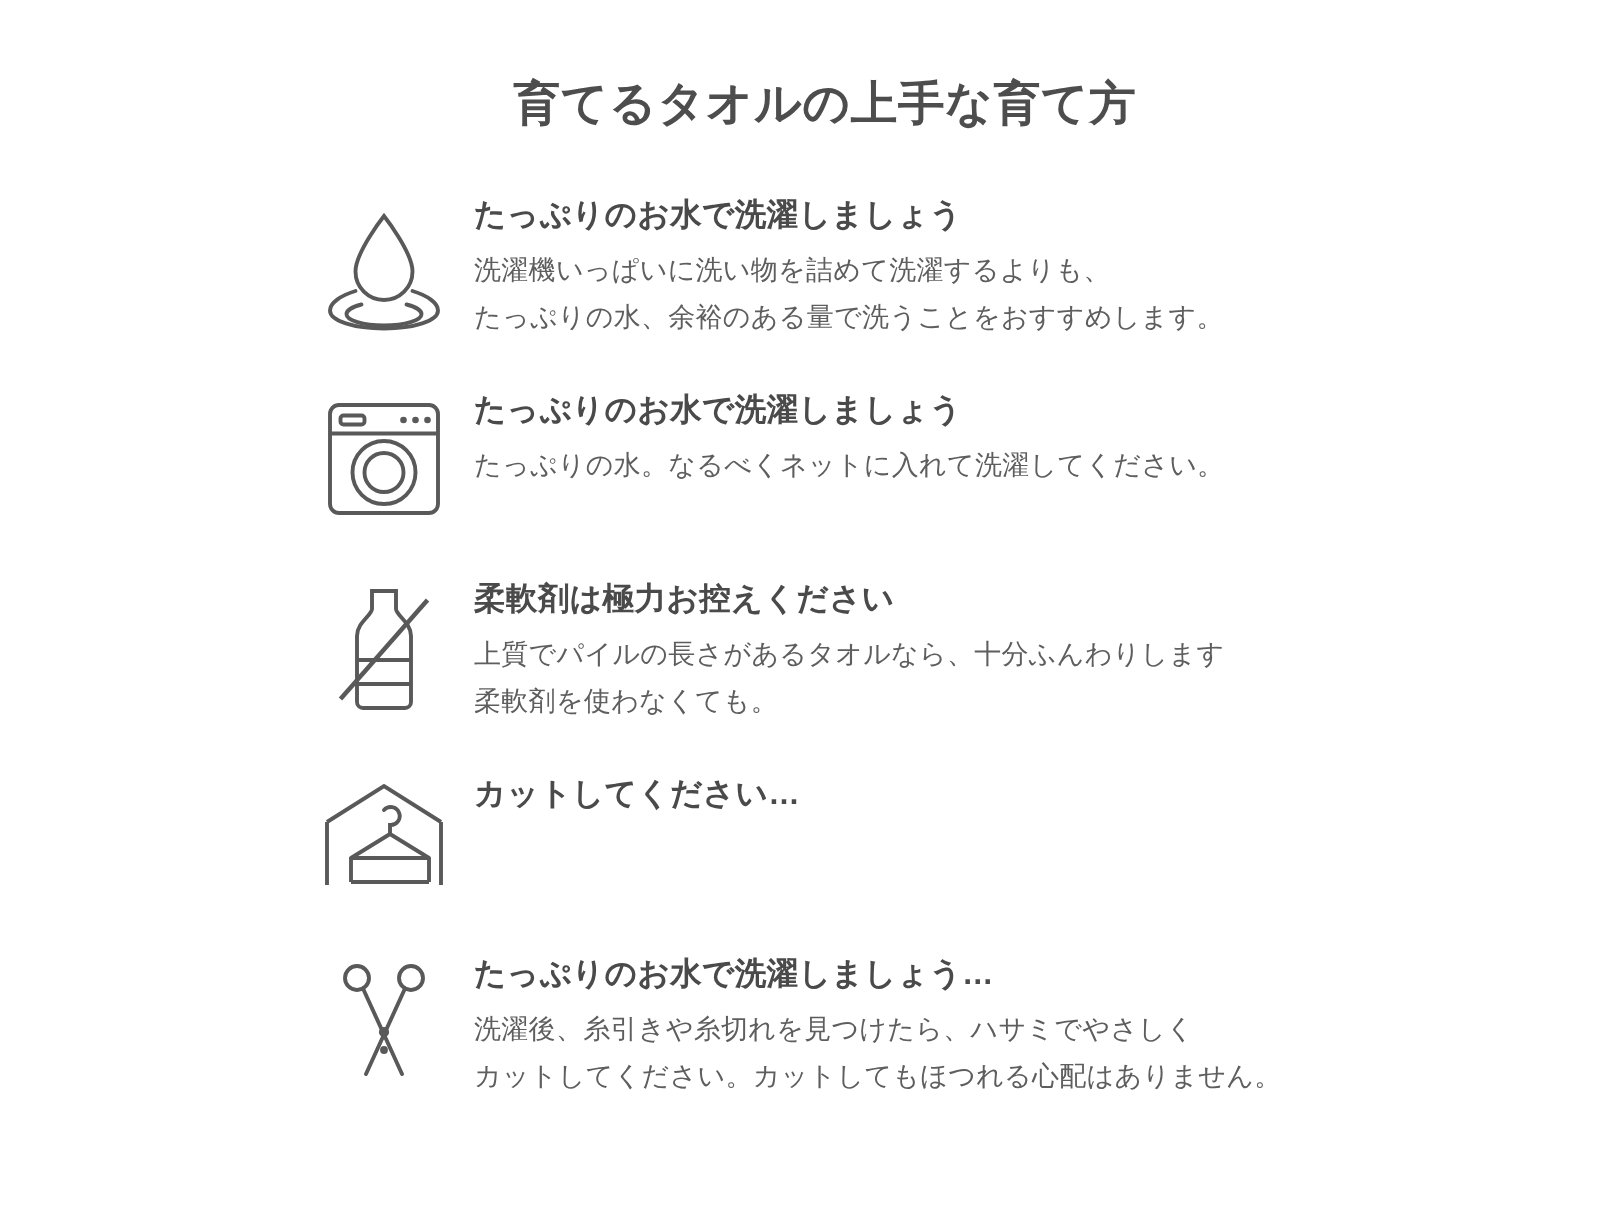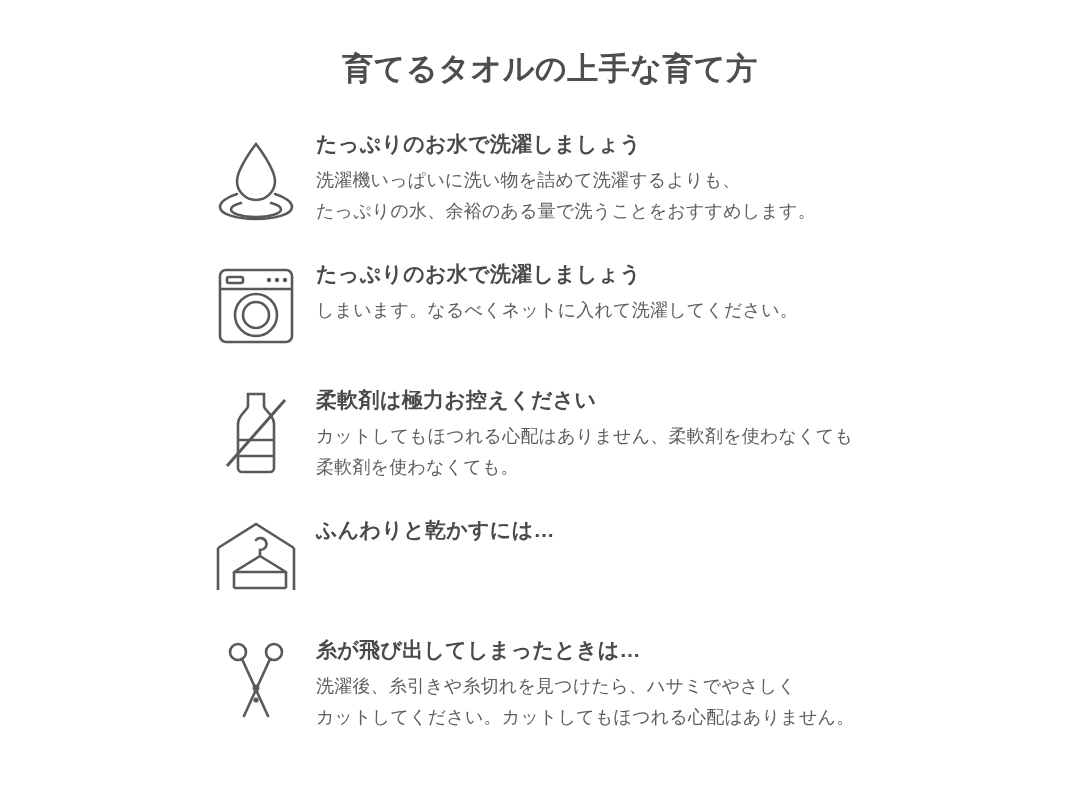--- a/index.html
+++ b/index.html
@@ -104,70 +104,70 @@
           <rect x="14" y="15" width="16" height="6" rx="2"></rect>
           <circle cx="56" cy="18" r="2.2" fill="#595959" stroke="none"></circle>
           <circle cx="64" cy="18" r="2.2" fill="#595959" stroke="none"></circle>
           <circle cx="72" cy="18" r="2.2" fill="#595959" stroke="none"></circle>
           <circle cx="43" cy="53" r="21"></circle>
           <circle cx="43" cy="53" r="13"></circle>
         </svg>
       </div>
       <div class="tip-body">
         <div class="tip-heading">たっぷりのお水で洗濯しましょう</div>
-        <div class="tip-line">しまいます。なるべくネットに入れて洗濯してください。</div>
+        <div class="tip-line">たっぷりの水。なるべくネットに入れて洗濯してください。</div>
       </div>
     </div>
 
     <div class="tip tip-2">
       <div class="tip-icon">
         <svg width="82" height="92" viewBox="0 0 82 92" fill="none" stroke="#595959" stroke-width="2.6">
           <path d="M33 8 h16 v12 c0 4 10 9 10 18 v44 a4 4 0 0 1 -4 4 H27 a4 4 0 0 1 -4 -4 V38 c0 -9 10 -14 10 -18 Z"></path>
           <line x1="23" y1="54" x2="59" y2="54"></line>
           <line x1="23" y1="70" x2="59" y2="70"></line>
           <line x1="12" y1="80" x2="70" y2="14" stroke-width="3"></line>
         </svg>
       </div>
       <div class="tip-body">
         <div class="tip-heading">柔軟剤は極力お控えください</div>
-        <div class="tip-line">カットしてもほつれる心配はありません、柔軟剤を使わなくても</div>
+        <div class="tip-line">上質でパイルの長さがあるタオルなら、十分ふんわりします</div>
         <div class="tip-line">柔軟剤を使わなくても。</div>
       </div>
     </div>
 
     <div class="tip tip-3">
       <div class="tip-icon">
         <svg width="92" height="80" viewBox="0 0 92 80" fill="none" stroke="#595959" stroke-width="2.6">
           <path d="M8 30 L46 6 L84 30"></path>
           <line x1="8" y1="30" x2="8" y2="72"></line>
           <line x1="84" y1="30" x2="84" y2="72"></line>
           <path d="M46 22 a6 6 0 1 1 4 10 v6" stroke-linecap="round"></path>
           <path d="M50 38 L24 54 h52 L50 38 Z" stroke-linejoin="round"></path>
           <line x1="24" y1="54" x2="24" y2="70"></line>
           <line x1="76" y1="54" x2="76" y2="70"></line>
           <line x1="24" y1="70" x2="76" y2="70"></line>
         </svg>
       </div>
       <div class="tip-body">
-        <div class="tip-heading">ふんわりと乾かすには…</div>
+        <div class="tip-heading">カットしてください…</div>
       </div>
     </div>
 
     <div class="tip tip-4">
       <div class="tip-icon">
         <svg width="80" height="92" viewBox="0 0 80 92" fill="none" stroke="#595959" stroke-width="2.6">
           <circle cx="22" cy="14" r="8"></circle>
           <circle cx="58" cy="14" r="8"></circle>
           <line x1="26" y1="21" x2="52" y2="78" stroke-linecap="round"></line>
           <line x1="54" y1="21" x2="28" y2="78" stroke-linecap="round"></line>
           <circle cx="40" cy="50" r="3.4" fill="#595959" stroke="none"></circle>
           <circle cx="40" cy="62" r="2.6" fill="#595959" stroke="none"></circle>
         </svg>
       </div>
       <div class="tip-body">
-        <div class="tip-heading">糸が飛び出してしまったときは…</div>
+        <div class="tip-heading">たっぷりのお水で洗濯しましょう…</div>
         <div class="tip-line">洗濯後、糸引きや糸切れを見つけたら、ハサミでやさしく</div>
         <div class="tip-line">カットしてください。カットしてもほつれる心配はありません。</div>
       </div>
     </div>
 
   </div>
 </div>
 
 </body></html>

